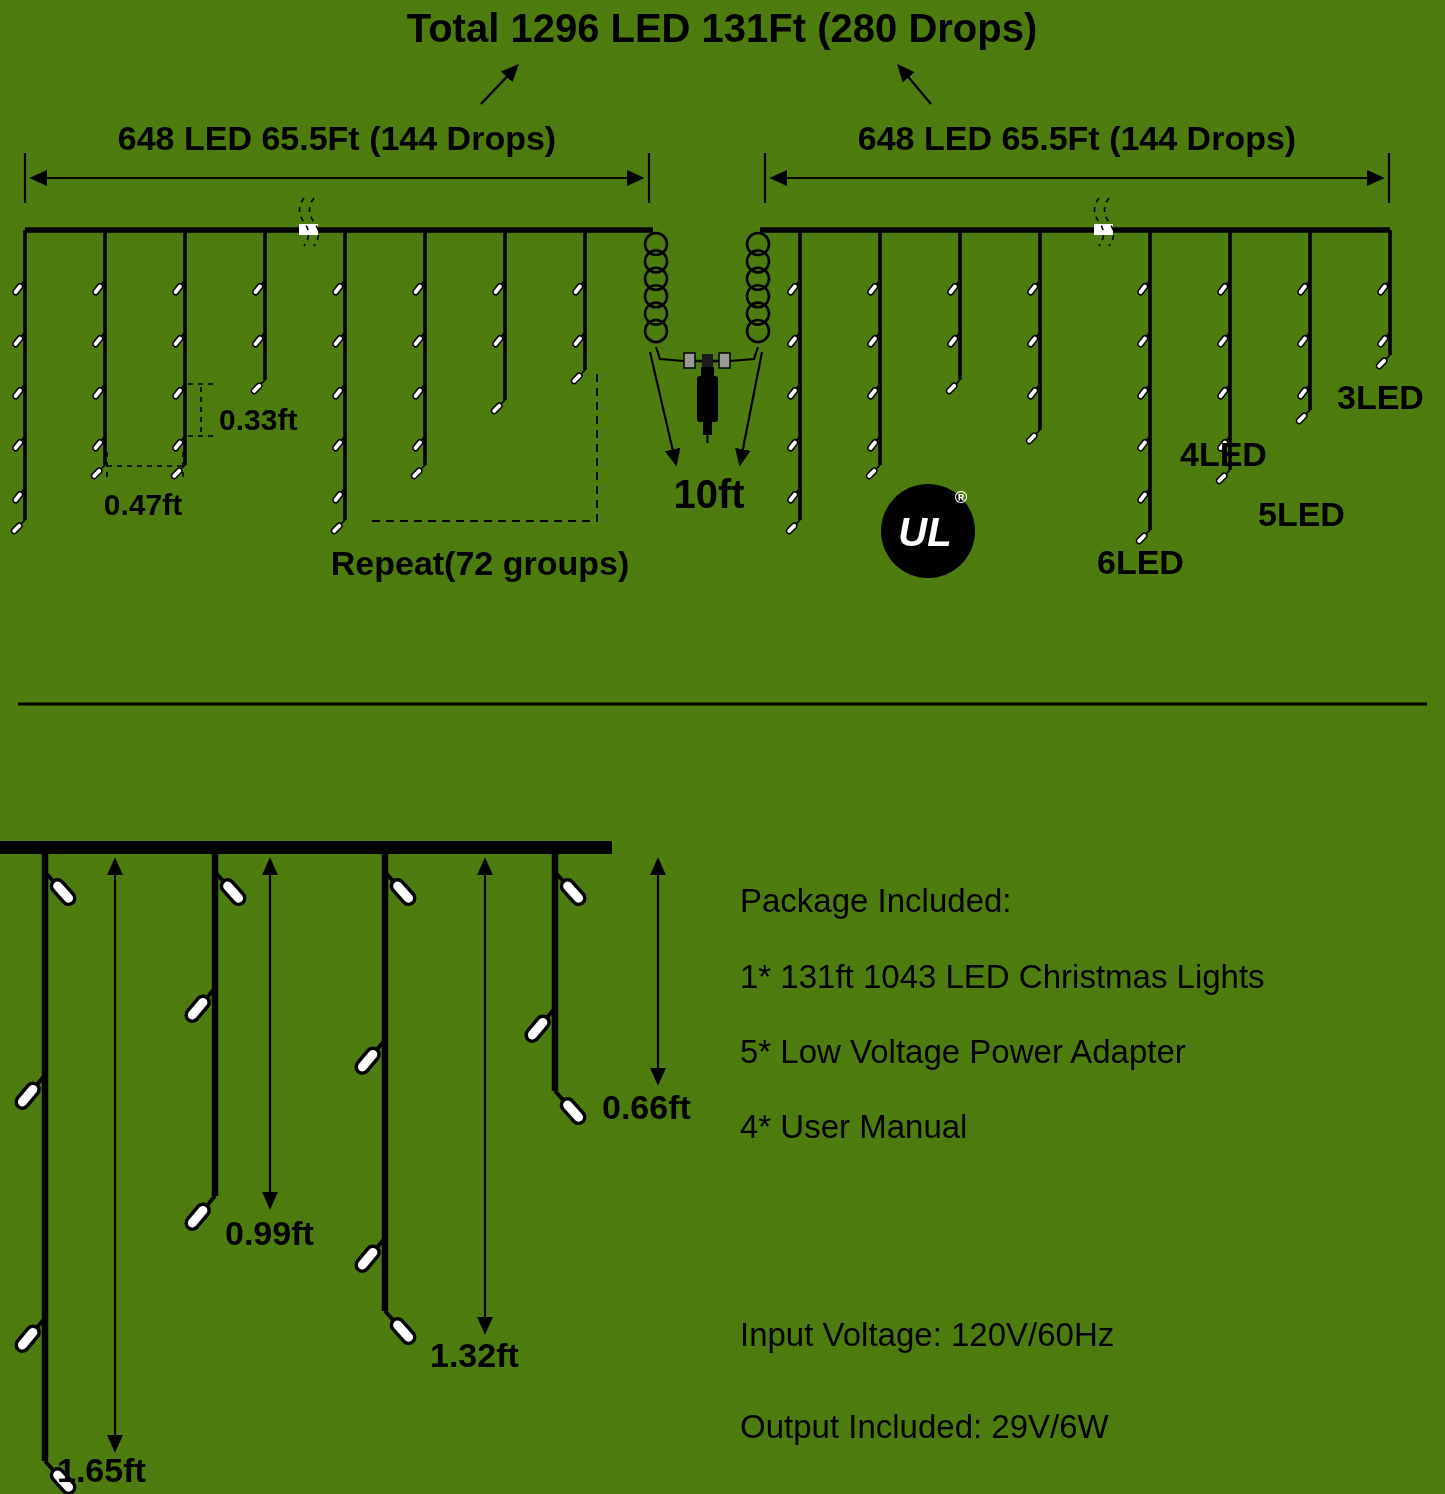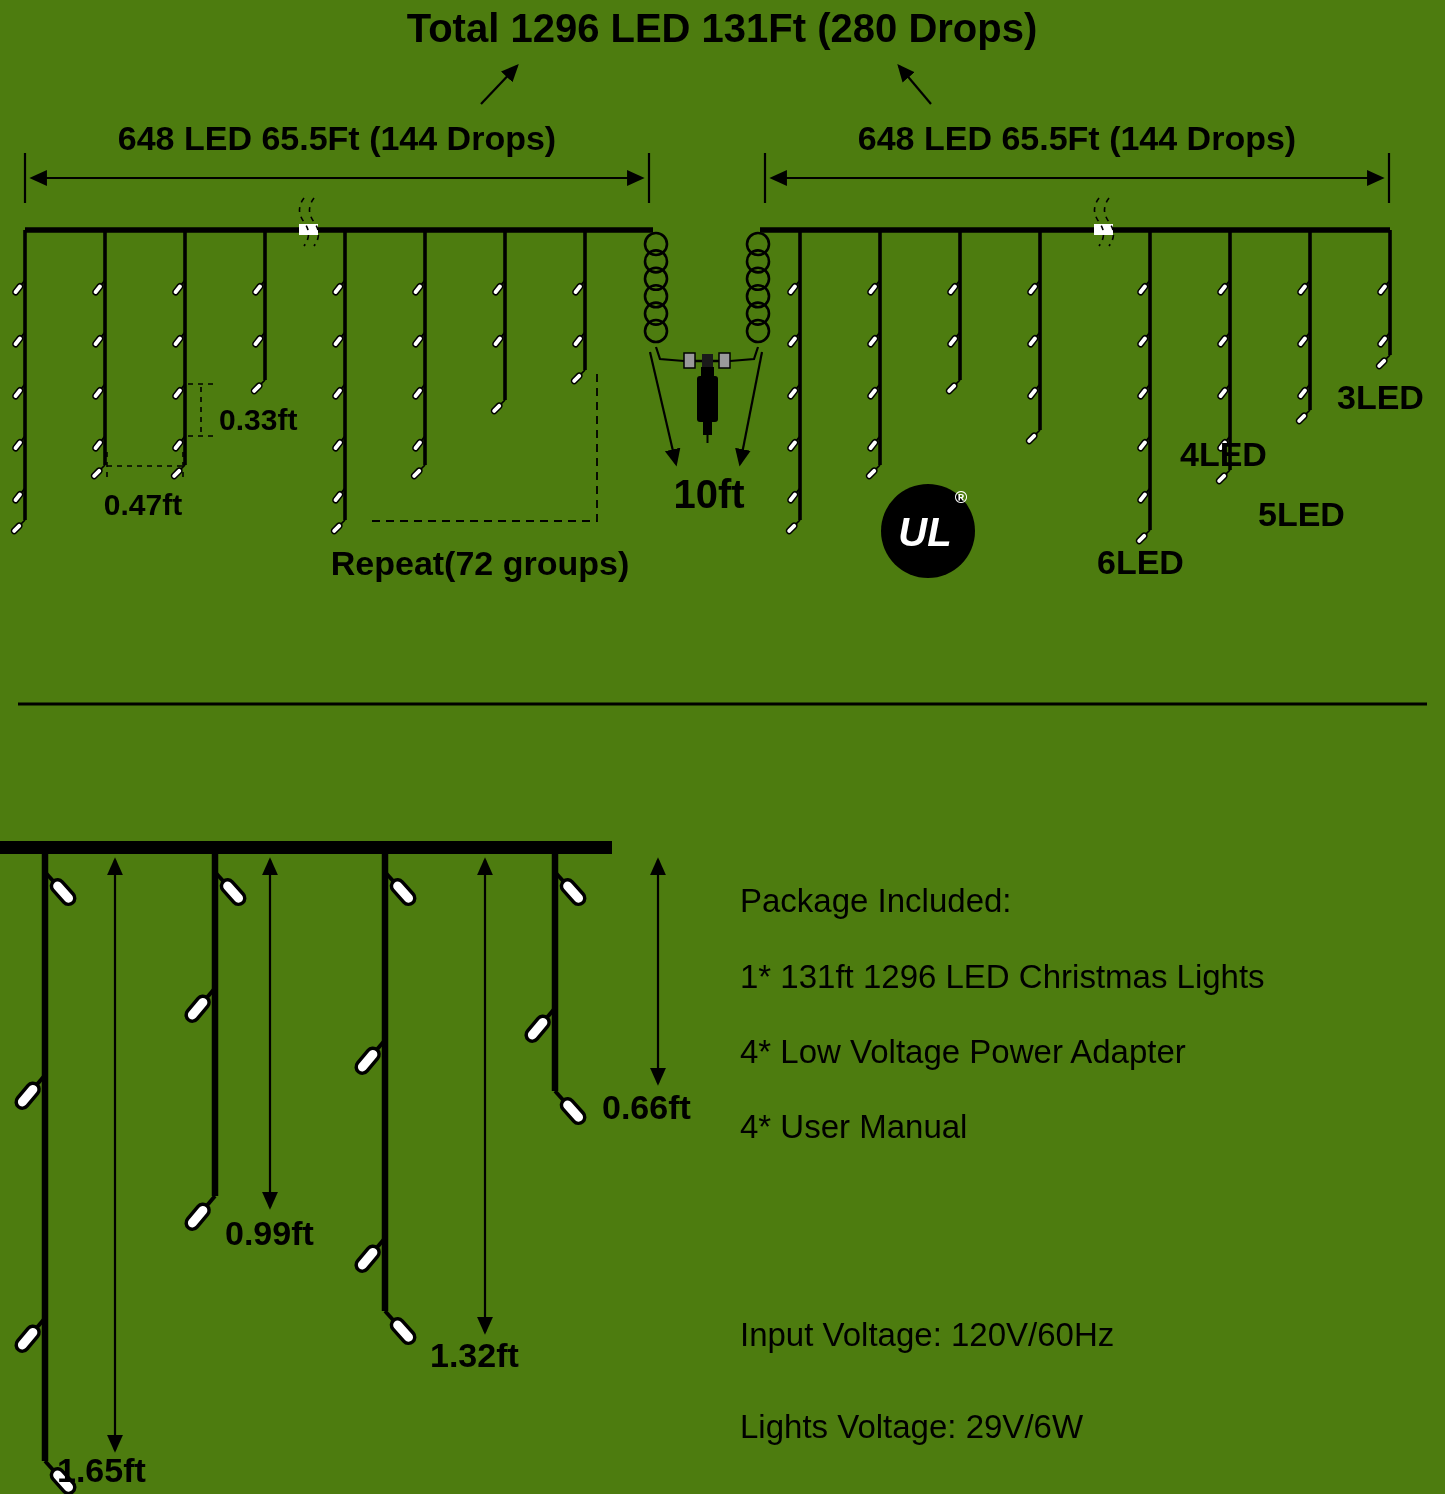--- a/index.html
+++ b/index.html
@@ -524,20 +524,20 @@
 
       <text class="t-led" x="602" y="1119">0.66ft</text>
       <text class="t-led" x="225" y="1245">0.99ft</text>
       <text class="t-led" x="430" y="1367">1.32ft</text>
       <text class="t-led" x="57" y="1482">1.65ft</text>
     </g>
   </svg>
 
   <div>
     <div class="pkg-line" style="top:882px">Package Included:</div>
-    <div class="pkg-line" style="top:958px">1* 131ft 1296 LED Christmas Lights</div>
-    <div class="pkg-line" style="top:1033px">4* Low Voltage Power Adapter</div>
+    <div class="pkg-line" style="top:958px">1* 131ft 1043 LED Christmas Lights</div>
+    <div class="pkg-line" style="top:1033px">5* Low Voltage Power Adapter</div>
     <div class="pkg-line" style="top:1108px">4* User Manual</div>
     <div class="pkg-line" style="top:1316px">Input Voltage: 120V/60Hz</div>
-    <div class="pkg-line" style="top:1408px">Lights Voltage: 29V/6W</div>
+    <div class="pkg-line" style="top:1408px">Output Included: 29V/6W</div>
   </div>
 
 </div>
 
 </body></html>

